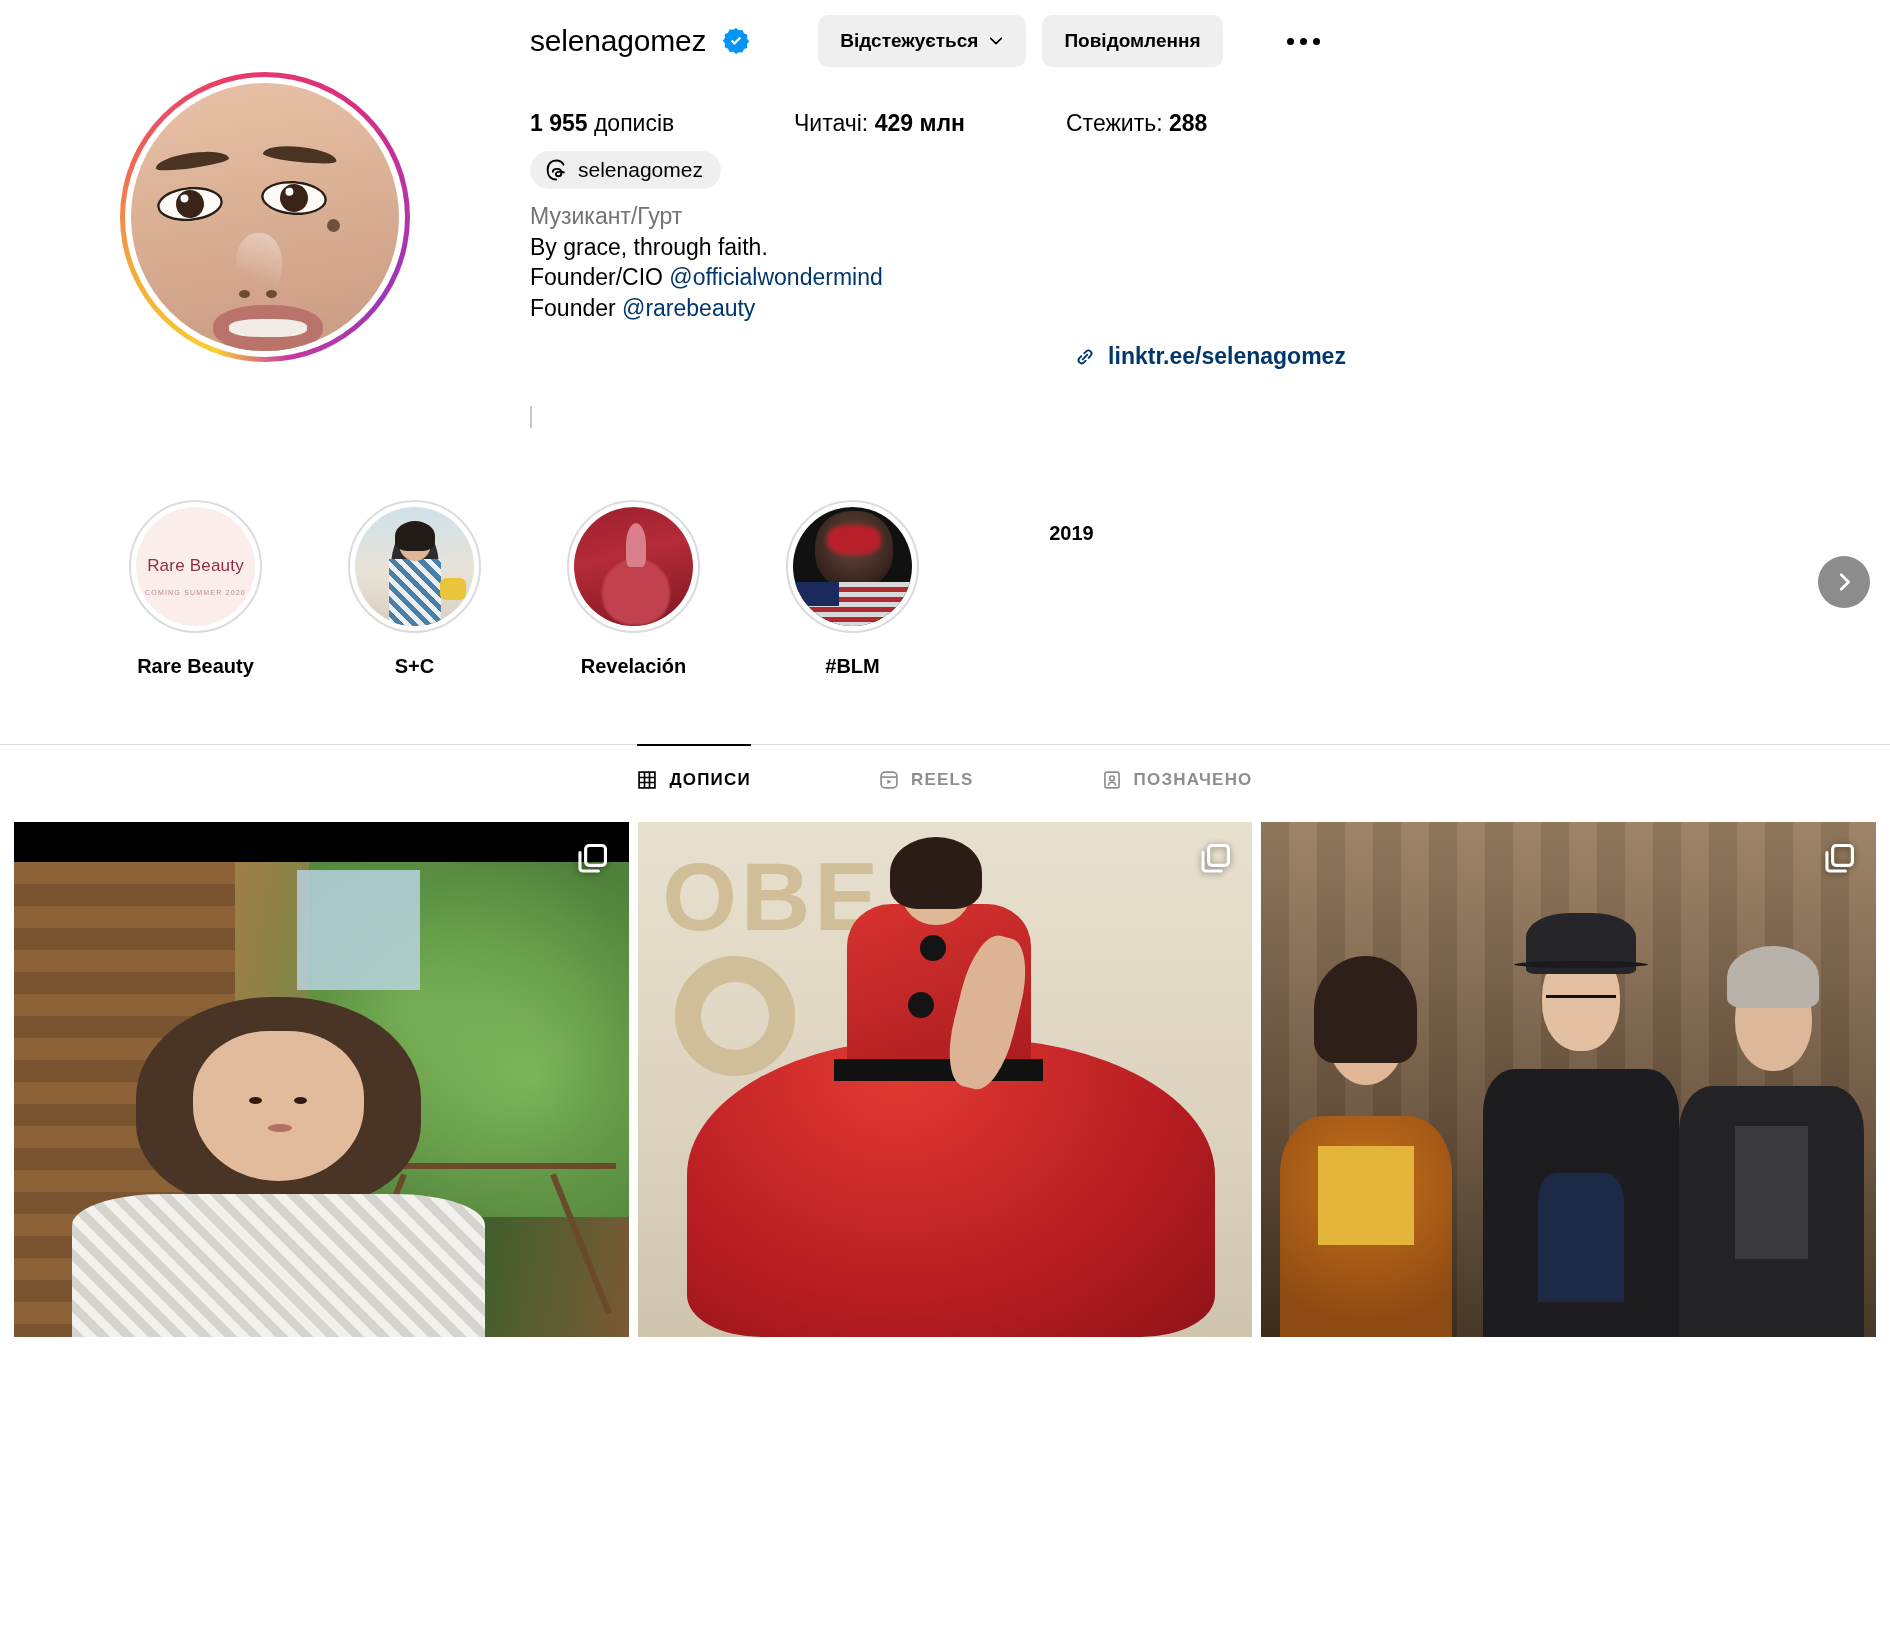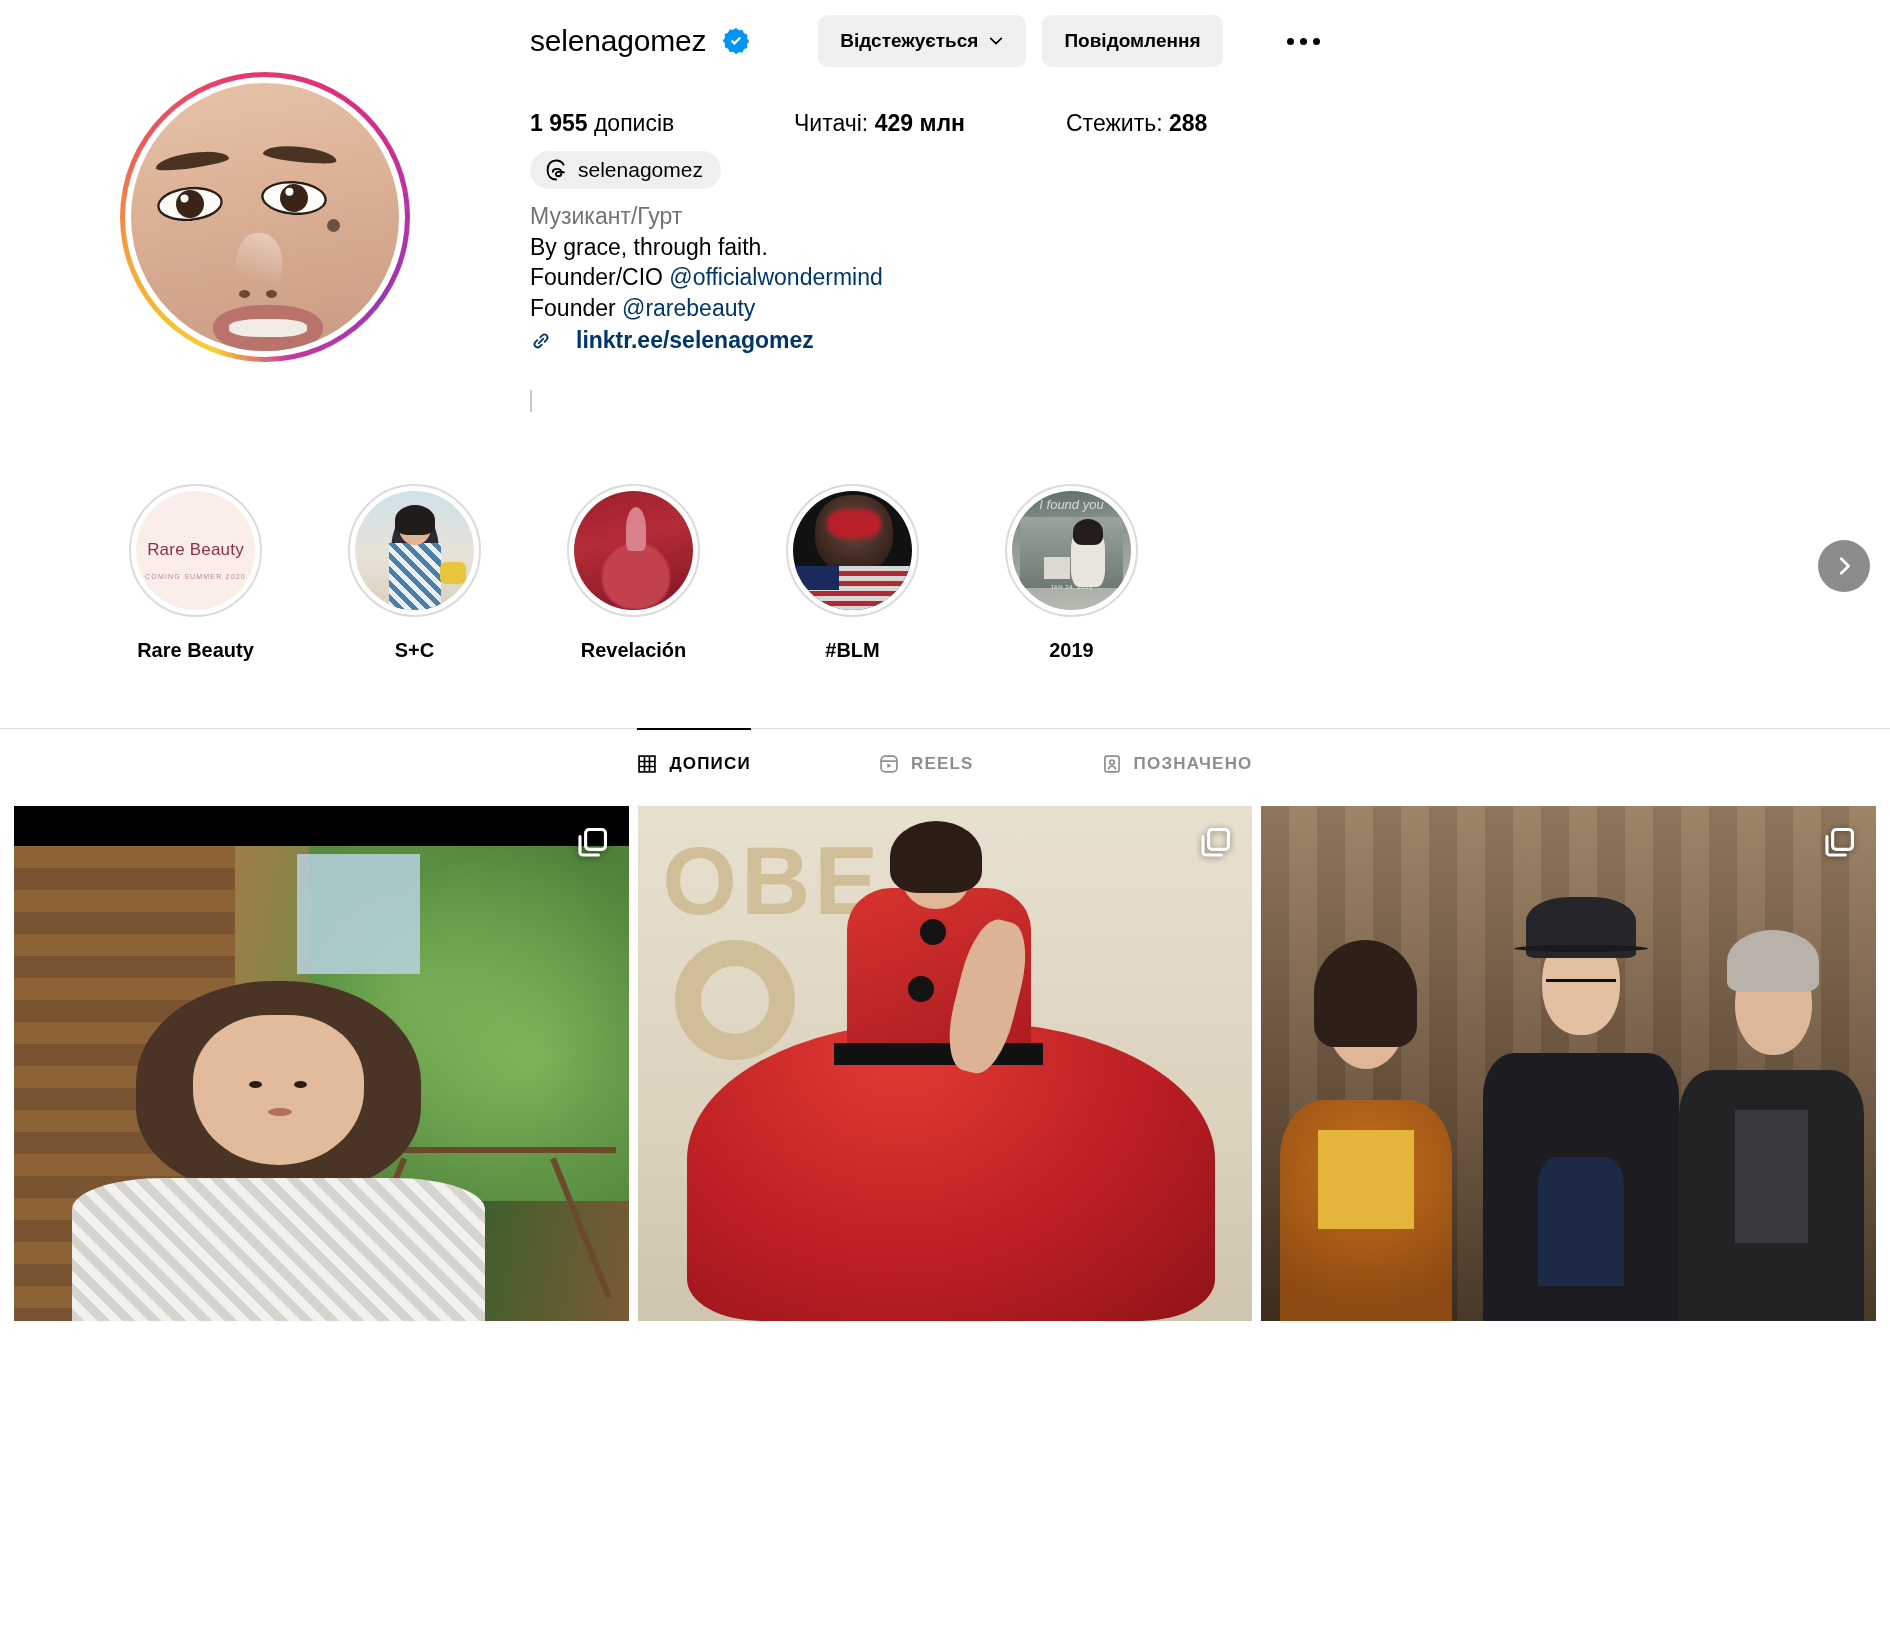--- a/index.html
+++ b/index.html
@@ -91,21 +91,21 @@
   .threads-chip {
     display: inline-flex; align-items: center; gap: 10px;
     background: #efefef; border-radius: 22px; padding: 7px 18px 7px 14px;
     margin-top: 14px; font-size: 21px; cursor: pointer;
   }
   .threads-ico { width: 24px; height: 24px; }
 
   .bio { margin-top: 12px; font-size: 23px; line-height: 1.33; }
   .bio .cat { color: #737373; }
   .bio a, .mention { color: #00376b; text-decoration: none; }
-  .link-row { display: flex; align-items: center; gap: 24px; margin-top: 2px; }
+  .link-row { display: flex; align-items: center; gap: 12px; margin-top: 18px; justify-content: center; }
   .link-ico { width: 22px; height: 22px; flex: none; }
   .link-text { color: #00376b; font-weight: 700; font-size: 23px; text-decoration: none; }
   .cursor-bar { width: 2px; height: 22px; background: #c7c7c7; margin-top: 34px; }
 
   
   .highlights {
     display: flex; align-items: flex-start; gap: 0;
     padding: 0 0 0 86px; margin-top: 72px; position: relative;
   }
   .hl { width: 219px; display: flex; flex-direction: column; align-items: center; cursor: pointer; }
@@ -439,31 +439,20 @@
             <div class="bl-red"></div>
           <div class="bl-flag"></div>
             <div class="bl-union"></div>
         </div>
       </div>
       <div class="hl-label">#BLM</div>
     </div>
 
 
     <div class="hl">
-      <div class="hl-ring">
-        <div class="hl-img t-2019">
-          <div class="y-script">I found you</div>
-          <div class="y-room">
-              <div class="y-frame"></div>
-            </div>
-          <div class="y-white"></div>
-            <div class="y-hair"></div>
-          <div class="y-date">JAN 24, 2019</div>
-        </div>
-      </div>
       <div class="hl-label">2019</div>
     </div>
 
     <button class="hl-next">
       <svg viewBox="0 0 24 24">
         <path fill="none" stroke="#fff" stroke-width="3" stroke-linecap="round" stroke-linejoin="round" d="M9 4l8 8-8 8"></path>
       </svg>
     </button>
   </div>
 

